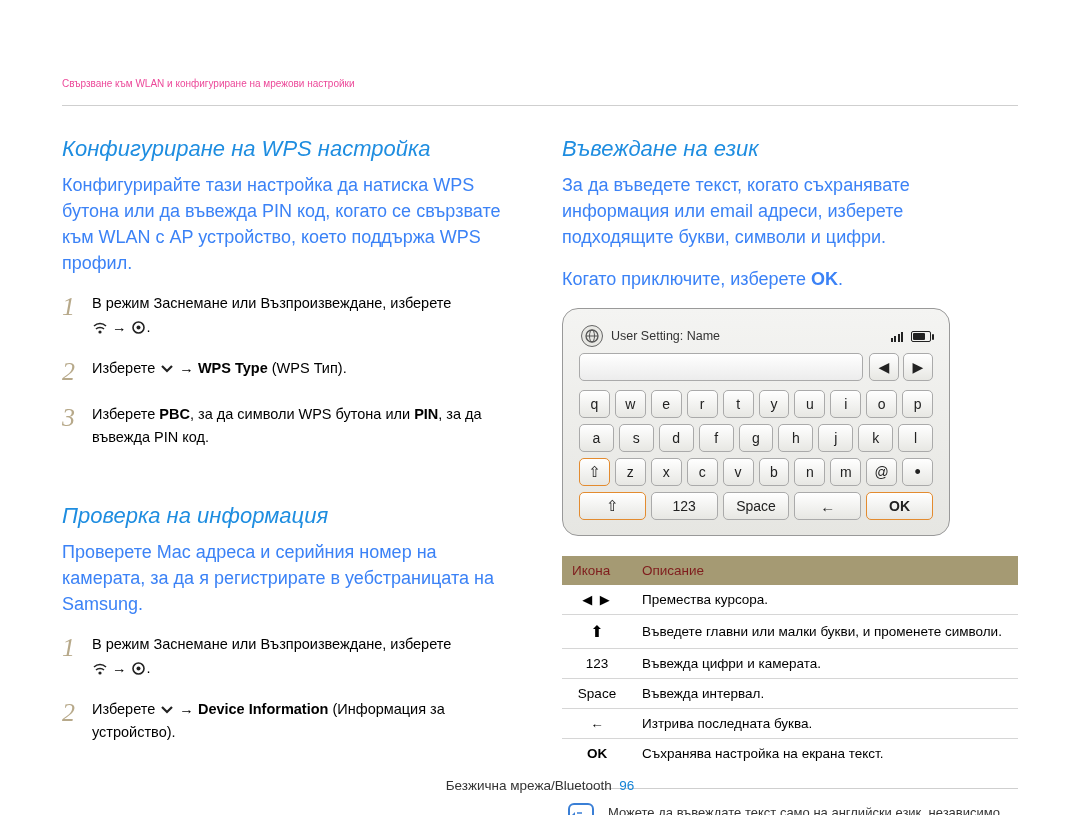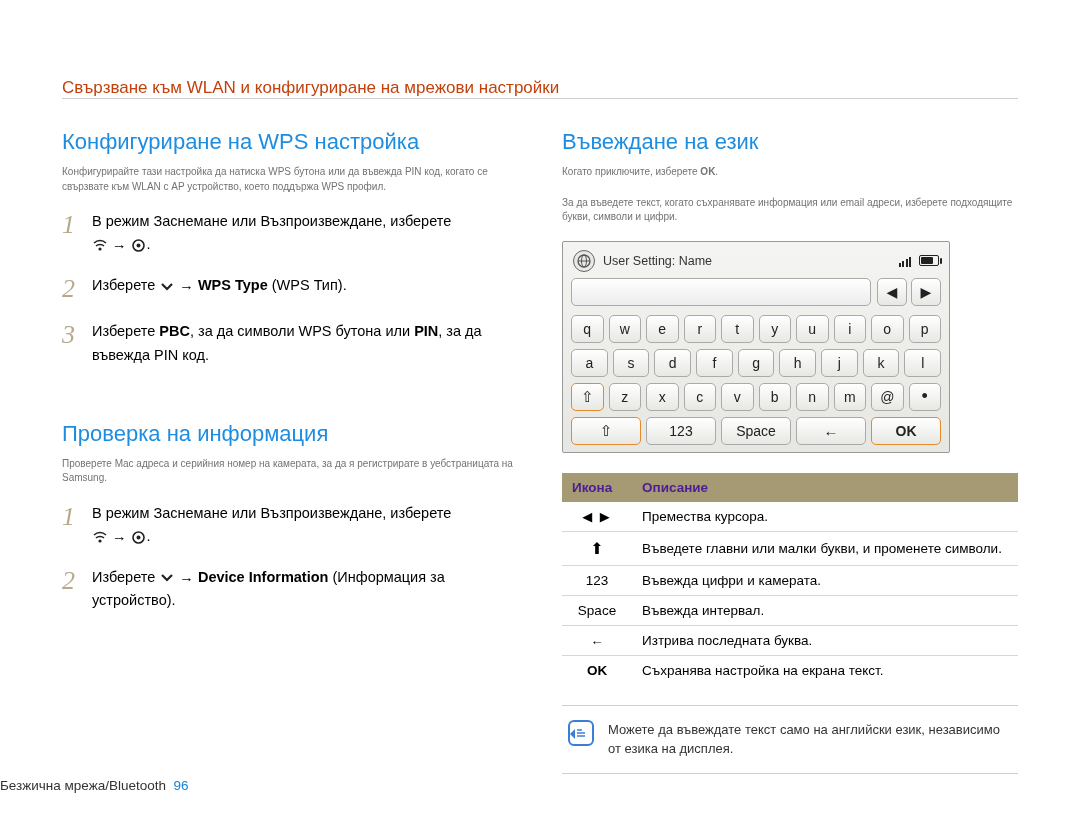--- a/index.html
+++ b/index.html
@@ -10,47 +10,48 @@
     height: 815px;
     overflow: hidden;
   }
   .page {
     width: 1080px;
     height: 815px;
     padding: 78px 62px 0 62px;
     position: relative;
   }
   .header-line {
-    color: #c2410c;
-    font-size: 17px;
-    margin-bottom: 0;
+    color: #ec4899;
+    font-size: 10px;
+    margin-bottom: 16px;
   }
   .hr {
     border: none;
     border-top: 1px solid #cfcfcf;
     margin-bottom: 30px;
   }
   .columns {
     display: flex;
     gap: 44px;
   }
   .col {
     flex: 1;
     min-width: 0;
   }
   .section-title {
     color: #1e8de0;
     font-size: 22px;
     font-weight: 400;
     margin-bottom: 10px;
+    font-style: italic;
   }
   .para {
-    font-size: 10px;
+    font-size: 18px;
     line-height: 1.45;
-    color: #737373;
+    color: #3b82f6;
     margin-bottom: 16px;
   }
   .steps {
     list-style: none;
     counter-reset: stepnum;
   }
   .step {
     display: flex;
     gap: 10px;
     margin-bottom: 18px;
@@ -73,22 +74,22 @@
     height: 16px;
     width: 16px;
     align-items: center;
     justify-content: center;
   }
   .bold { font-weight: bold; }
 
   
   .kb-figure {
     border: 1px solid #999;
-    border-radius: 2px;
-    padding: 4px;
+    border-radius: 16px;
+    padding: 12px;
     background: linear-gradient(#f4f4f2, #e6e6e2);
     width: 388px;
     margin: 8px 0 20px 0;
   }
   .kb-status {
     display: flex;
     align-items: center;
     gap: 8px;
     padding: 4px 6px 6px 6px;
     font-size: 12.5px;
@@ -153,23 +154,23 @@
   .dot-glyph::before { content: "•"; font-size: 18px; }
 
   
   .icon-table {
     width: 100%;
     border-collapse: collapse;
     font-size: 13.5px;
   }
   .icon-table th {
     background: #a59a73;
-    color: #4c1d95;
+    color: #7f1d1d;
     text-align: left;
-    font-weight: 700;
+    font-weight: 400;
     padding: 7px 10px;
     font-size: 13.5px;
   }
   .icon-table td {
     padding: 7px 10px;
     border-bottom: 1px solid #d6d6d6;
     vertical-align: middle;
   }
   .icon-table td:first-child {
     width: 70px;
@@ -206,21 +207,21 @@
   }
   .note-icon span.inner{
     position:absolute; left:-3px; top:9px;
     border:3px solid transparent; border-right-color:#fff;
   }
 
   .footer {
     position: absolute;
     bottom: 22px;
     left: 0; right: 0;
-    text-align: left;
+    text-align: center;
     font-size: 13.5px;
     color: #333;
     margin-top: 6px;
   }
   .footer .pno { color:#1483d6; }
 
   
   .wifi-icon svg, .gear-icon svg, .down-icon svg { display:block; }
 </style>
 </head>
@@ -311,24 +312,24 @@
                   <path d="M2 2l5 5 5-5" fill="none" stroke="#222" stroke-width="2.2"></path>
                 </svg>
             </span><span> → </span><span class="bold">Device Information</span><span> (Информация за устройство).</span>
           </div>
         </li>
       </ol>
     </div>
 
     <div class="col">
       <h2 class="section-title">Въвеждане на език</h2>
+      <p class="para">За да въведете текст, когато съхранявате информация или email адреси, изберете подходящите букви, символи и цифри.</p>
       <p class="para">
         <span>Когато приключите, изберете </span><span class="bold">OK</span><span>.</span>
       </p>
-      <p class="para">За да въведете текст, когато съхранявате информация или email адреси, изберете подходящите букви, символи и цифри.</p>
 
       <div class="kb-figure">
         <div class="kb-status">
           <span class="globe-icon">
             <svg width="14" height="14" viewBox="0 0 14 14">
                 <circle cx="7" cy="7" r="6" fill="none" stroke="#555" stroke-width="1.3"></circle>
                 <ellipse cx="7" cy="7" rx="2.5" ry="6" fill="none" stroke="#555" stroke-width="1"></ellipse>
                 <line x1="1" y1="7" x2="13" y2="7" stroke="#555" stroke-width="1"></line>
               </svg>
           </span>

